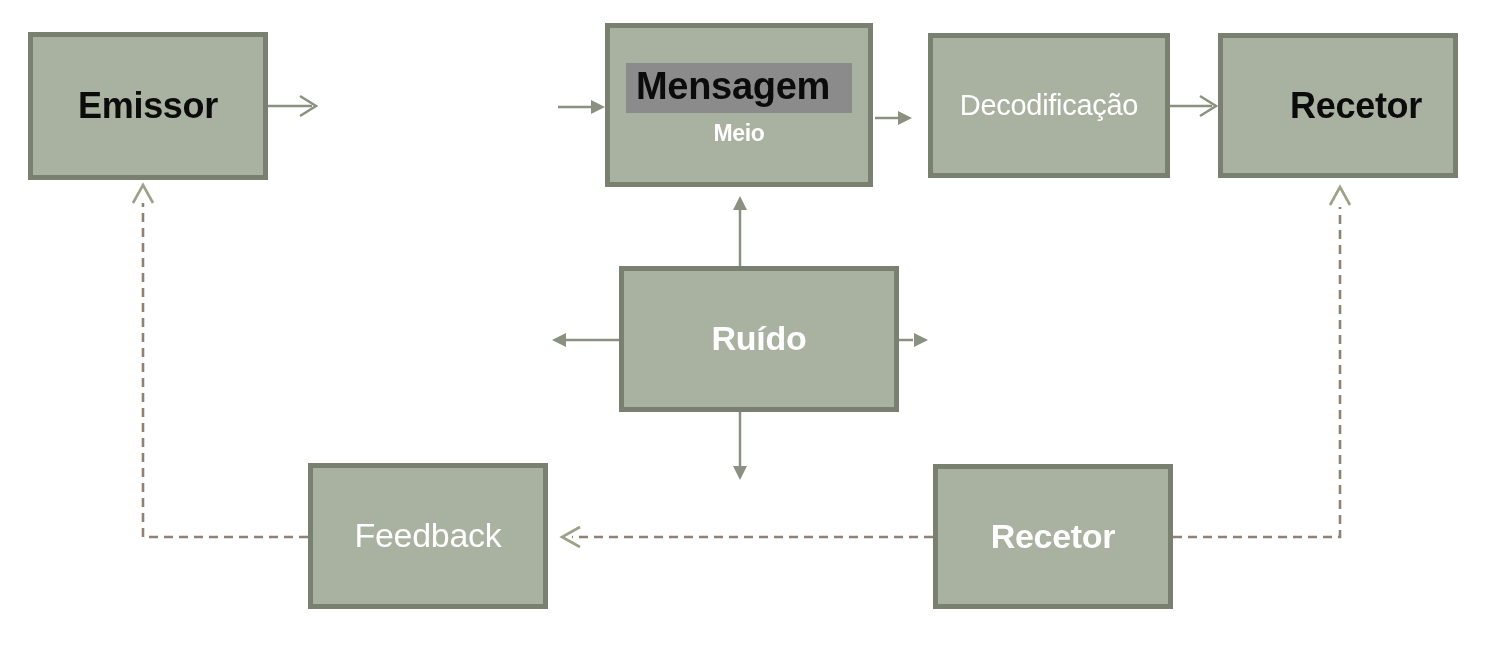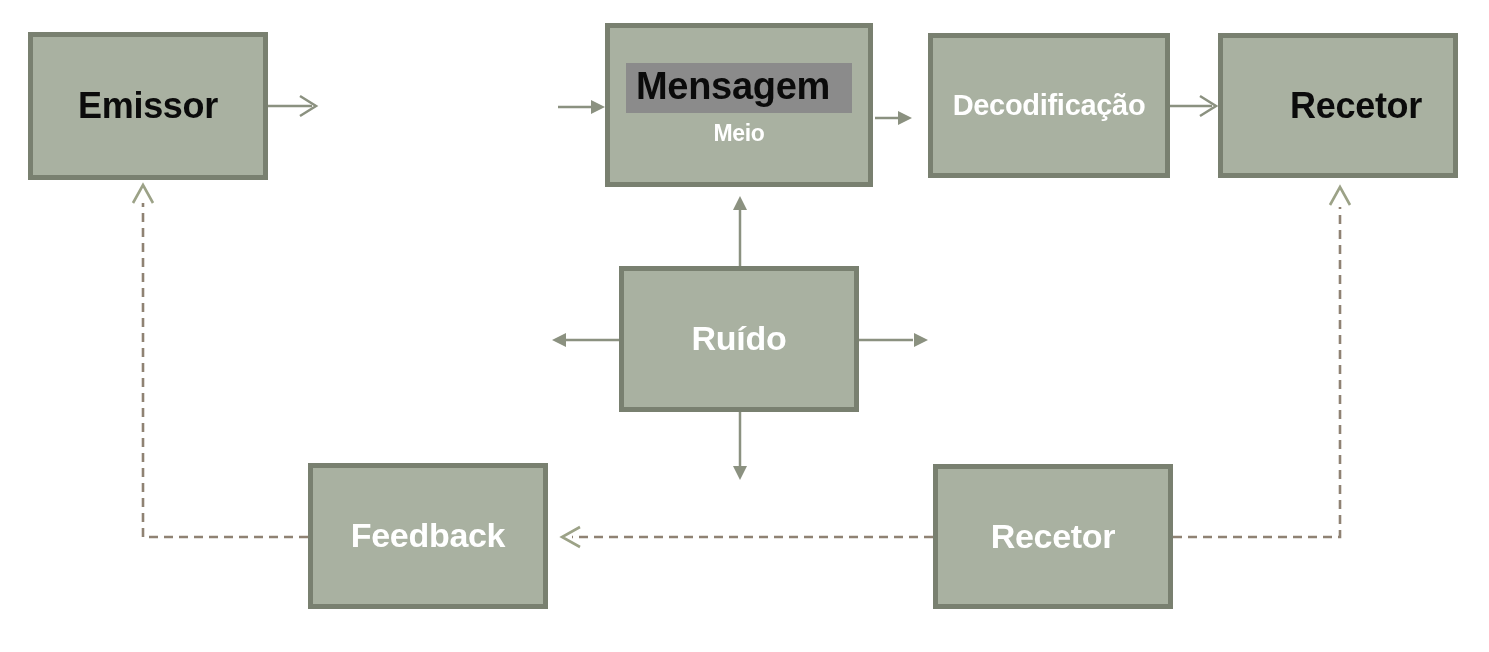--- a/index.html
+++ b/index.html
@@ -66,30 +66,30 @@
     white-space: nowrap;
   }
   .dark  { color: var(--text-dark, #0b0b0b); }
   .light { color: var(--text-light, #ffffff); }
 
   .b-emissor       { left: 28px;   top: 32px;  width: 240px; height: 148px; }
   .b-codificacao   { left: 318px;  top: 33px;  width: 240px; height: 145px; }
   .b-mensagem      { left: 605px;  top: 23px;  width: 268px; height: 164px; gap: 7px; }
   .b-decodificacao { left: 928px;  top: 33px;  width: 242px; height: 145px; }
   .b-recetor       { left: 1218px; top: 33px;  width: 240px; height: 145px; }
-  .b-ruido         { left: 619px;  top: 266px; width: 240px; height: 146px; }
+  .b-ruido         { left: 619px;  top: 266px; width: 280px; height: 146px; }
   .b-feedback      { left: 308px;  top: 463px; width: 240px; height: 146px; }
   .b-resposta      { left: 933px;  top: 464px; width: 240px; height: 145px; }
 
   .b-emissor .lbl       { font-size: 36px; font-weight: 600; }
   .b-recetor .lbl       { font-size: 36px; font-weight: 600; margin-left: 36px; }
   .b-codificacao .lbl   { font-size: 33px; font-weight: 600; }
-  .b-decodificacao .lbl { font-size: 29px; font-weight: 700; }
+  .b-decodificacao .lbl { font-size: 29px; font-weight: 400; }
   .b-ruido .lbl         { font-size: 34px; font-weight: 600; }
-  .b-feedback .lbl      { font-size: 34px; font-weight: 700; }
+  .b-feedback .lbl      { font-size: 34px; font-weight: 400; }
   .b-resposta .lbl      { font-size: 34px; font-weight: 600; }
 
   .mensagem-highlight {
     font-size: 38px;
     font-weight: 600;
     background: var(--highlight, #8b8b8b);
     padding: 2px 22px 4px 10px;
   }
   .meio-lbl {
     font-size: 23px;

